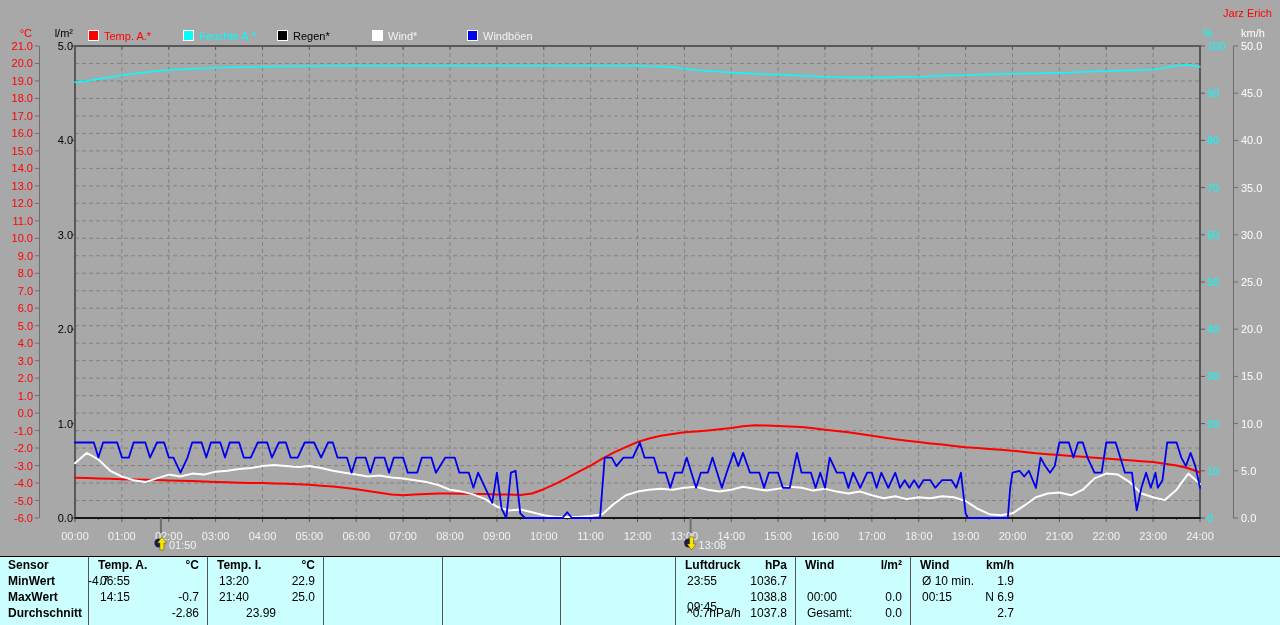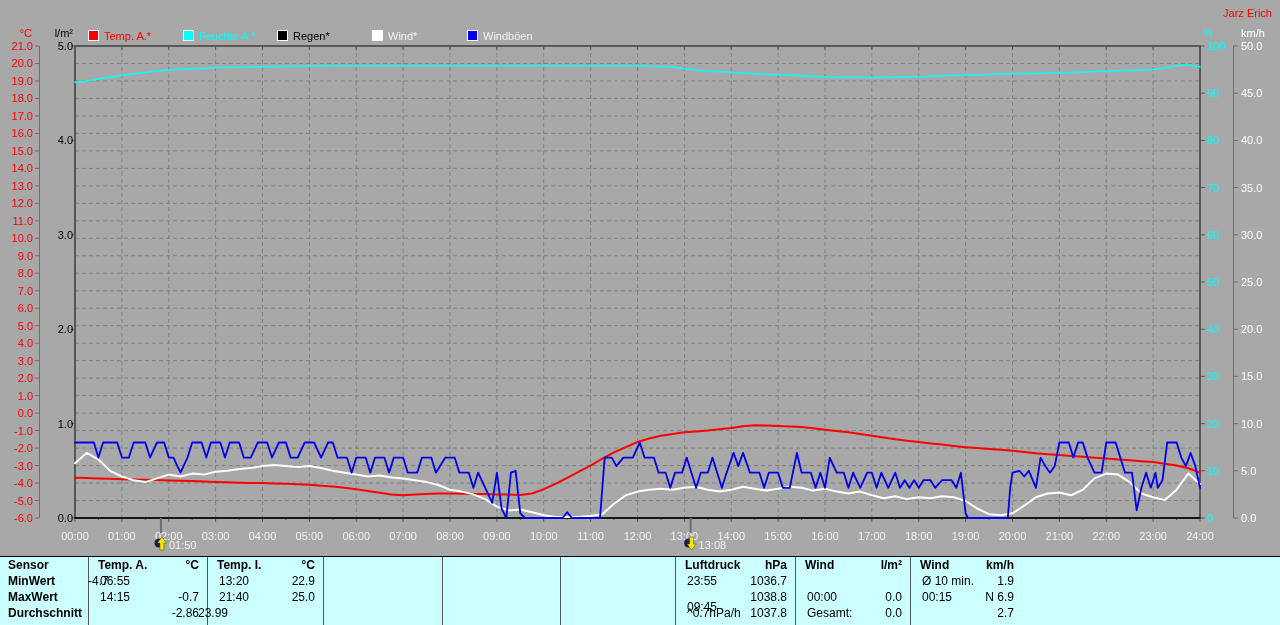--- a/index.html
+++ b/index.html
@@ -346,21 +346,21 @@
       <div class="" style="left:100px;top:33px">14:15</div>
       <div class="" style="left:88px;top:33px;width:111px;text-align:right">-0.7</div>
       <div class="" style="left:88px;top:49px;width:111px;text-align:right">-2.86</div>
       <div class="tb-div" style="left:207px"></div>
       <div class="tb-bold" style="left:217px;top:1px">Temp. I.</div>
       <div class="tb-bold" style="left:207px;top:1px;width:108px;text-align:right">°C</div>
       <div class="" style="left:219px;top:17px">13:20</div>
       <div class="" style="left:207px;top:17px;width:108px;text-align:right">22.9</div>
       <div class="" style="left:219px;top:33px">21:40</div>
       <div class="" style="left:207px;top:33px;width:108px;text-align:right">25.0</div>
-      <div class="" style="left:198px;top:49px;width:108px;text-align:left">23.99</div>
+      <div class="" style="left:207px;top:49px;width:108px;text-align:center">23.99</div>
       <div class="tb-div" style="left:323px"></div>
       <div class="tb-div" style="left:442px"></div>
       <div class="tb-div" style="left:560px"></div>
       <div class="tb-div" style="left:675px"></div>
       <div class="tb-bold" style="left:685px;top:1px">Luftdruck</div>
       <div class="tb-bold" style="left:675px;top:1px;width:112px;text-align:right">hPa</div>
       <div class="" style="left:687px;top:17px">23:55</div>
       <div class="" style="left:675px;top:17px;width:112px;text-align:right">1036.7</div>
       <div class="" style="left:687px;top:43px">09:45</div>
       <div class="" style="left:675px;top:33px;width:112px;text-align:right">1038.8</div>

